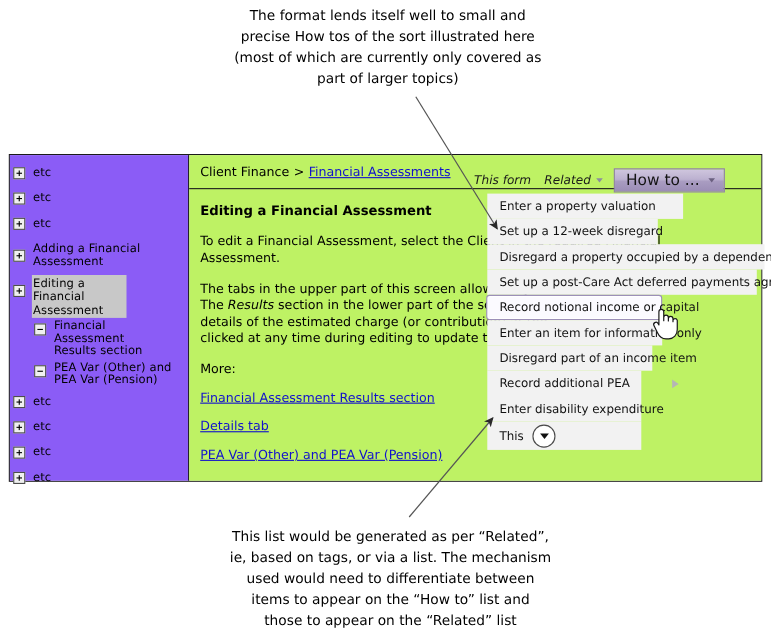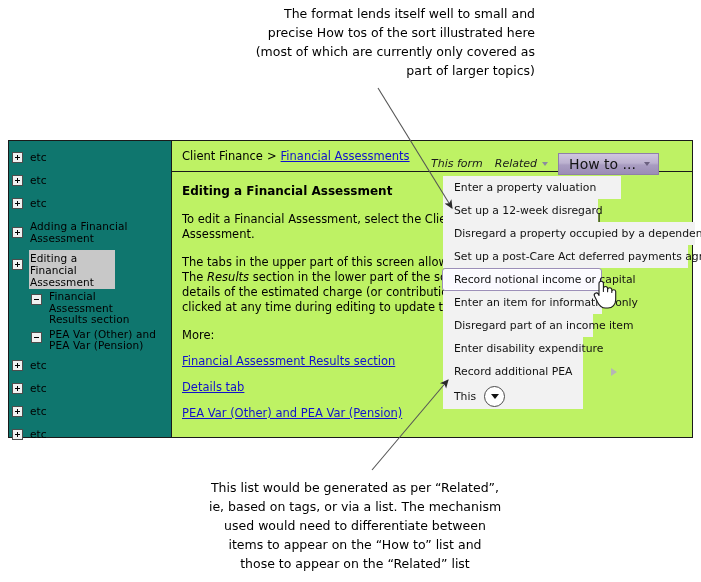--- a/index.html
+++ b/index.html
@@ -23,21 +23,20 @@
     font-family: "DejaVu Sans", "Liberation Sans", sans-serif;
     font-size: 12.5px;
     line-height: 19px;
     color: #000000;
     white-space: pre-line;
   }
   #caption-top {
     left: 170px;
     top: 4px;
     width: 365px;
-    text-align: right;
   }
   #caption-bottom {
     left: 140px;
     top: 478px;
     width: 430px;
   }
 
   
   #leaders {
     position: absolute;
@@ -64,21 +63,21 @@
 
   
   #tree-pane {
     position: absolute;
     left: 0;
     top: 0;
     width: 163px;
     height: 100%;
     border-right: 1.5px solid #1a1a1a;
     box-sizing: border-box;
-    background: #0f766e;
+    background: #8b5cf6;
     padding-top: 8px;
   }
   .tree-row {
     position: relative;
     display: flex;
     align-items: flex-start;
     padding: 0 4px 0 3px;
     min-height: 20px;
     margin-bottom: 3px;
   }
@@ -459,27 +458,27 @@
     <span class="mi-text">Enter an item for information only</span>
   </div>
 
   <div class="menu-item">
     <span class="mi-bg" style="width:150px"></span>
     <span class="mi-text">Disregard part of an income item</span>
   </div>
 
   <div class="menu-item">
     <span class="mi-bg" style="width:140px"></span>
-    <span class="mi-text">Enter disability expenditure</span>
-  </div>
-
-  <div class="menu-item">
-    <span class="mi-bg" style="width:140px"></span>
     <span class="mi-text">Record additional PEA</span>
     <span class="submenu-arrow"></span>
+  </div>
+
+  <div class="menu-item">
+    <span class="mi-bg" style="width:140px"></span>
+    <span class="mi-text">Enter disability expenditure</span>
   </div>
 
   <div id="more-row">
     <span class="mi-bg"></span>
     <span id="more-text">This</span>
     <span id="more-circle">
         <span></span>
       </span>
   </div>
 </div>

